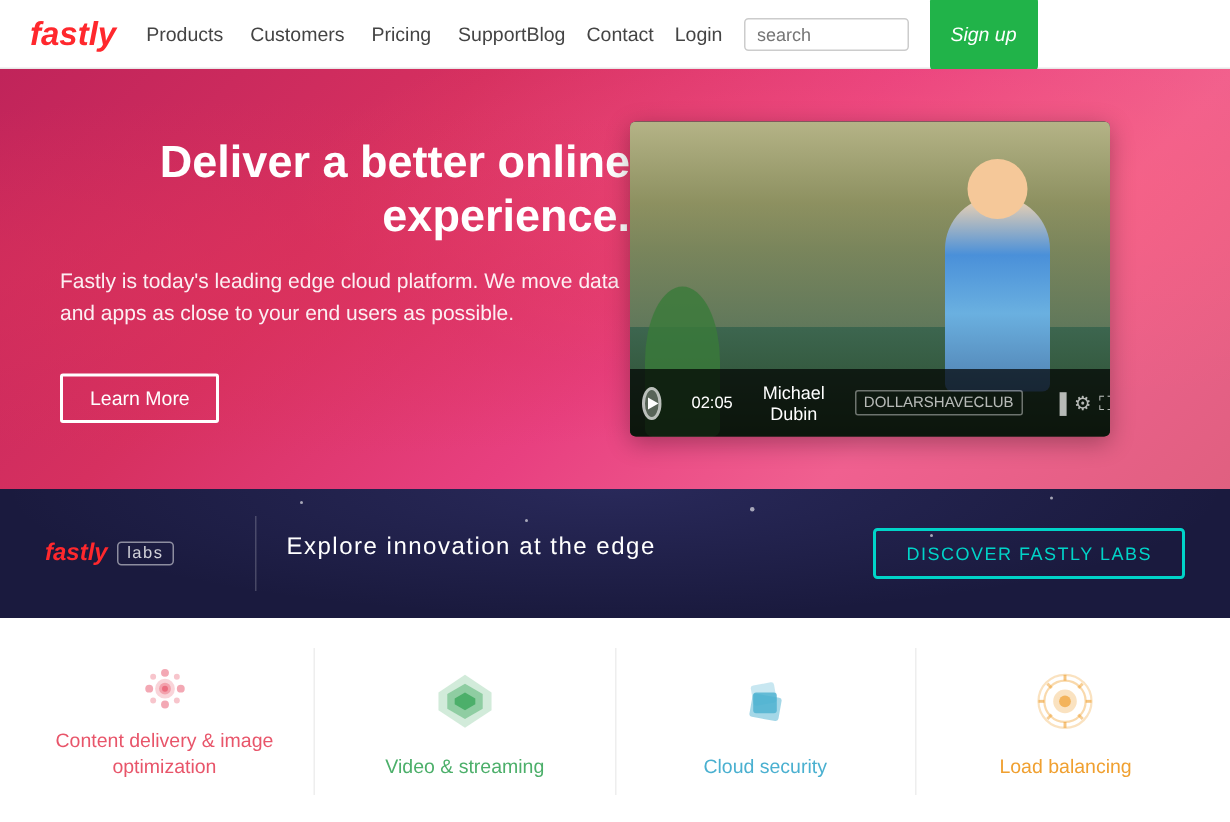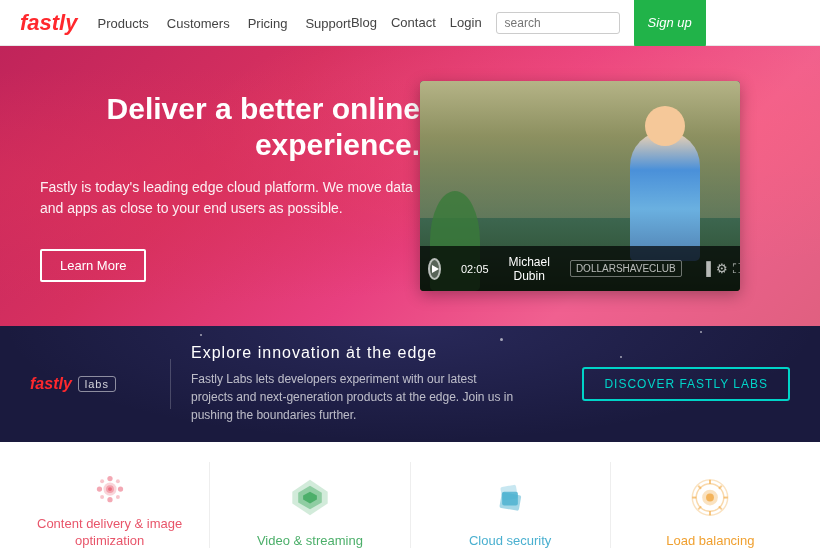--- a/index.html
+++ b/index.html
@@ -41,21 +41,21 @@
     .header-right a {
       text-decoration: none;
       color: #444;
       font-size: 13px;
     }
     .search-input {
       border: 1px solid #ccc;
       border-radius: 3px;
       padding: 3px 8px;
       font-size: 12px;
-      width: 124px;
+      width: 110px;
       color: #999;
     }
     .signup-btn {
       background: #21b349;
       color: #fff;
       border: none;
       border-radius: 4px;
       padding: 18px 14px;
       font-size: 13px;
       cursor: pointer;
@@ -385,21 +385,20 @@
   <div class="star" style="width:2px;height:2px;top:30px;left:620px;"></div>
   <div class="star" style="width:2px;height:2px;top:5px;left:700px;"></div>
 
   <div class="labs-logo">
     <span class="labs-logo-text">fastly</span>
     <span class="labs-badge">labs</span>
   </div>
   <div class="labs-divider"></div>
   <div class="labs-content">
     <h3 class="labs-title">Explore innovation at the edge</h3>
-    <p class="labs-desc">Fastly Labs lets developers experiment with our latest projects and next-generation products at the edge. Join us in pushing the boundaries further.</p>
   </div>
   <button class="discover-btn">DISCOVER FASTLY LABS</button>
 </section>
 
 <section class="services">
 
   <div class="service-card">
     <svg class="service-icon" viewBox="0 0 52 52">
       <g opacity="0.85">
         <circle cx="26" cy="26" r="10" fill="#e8556a" opacity="0.3"></circle>

